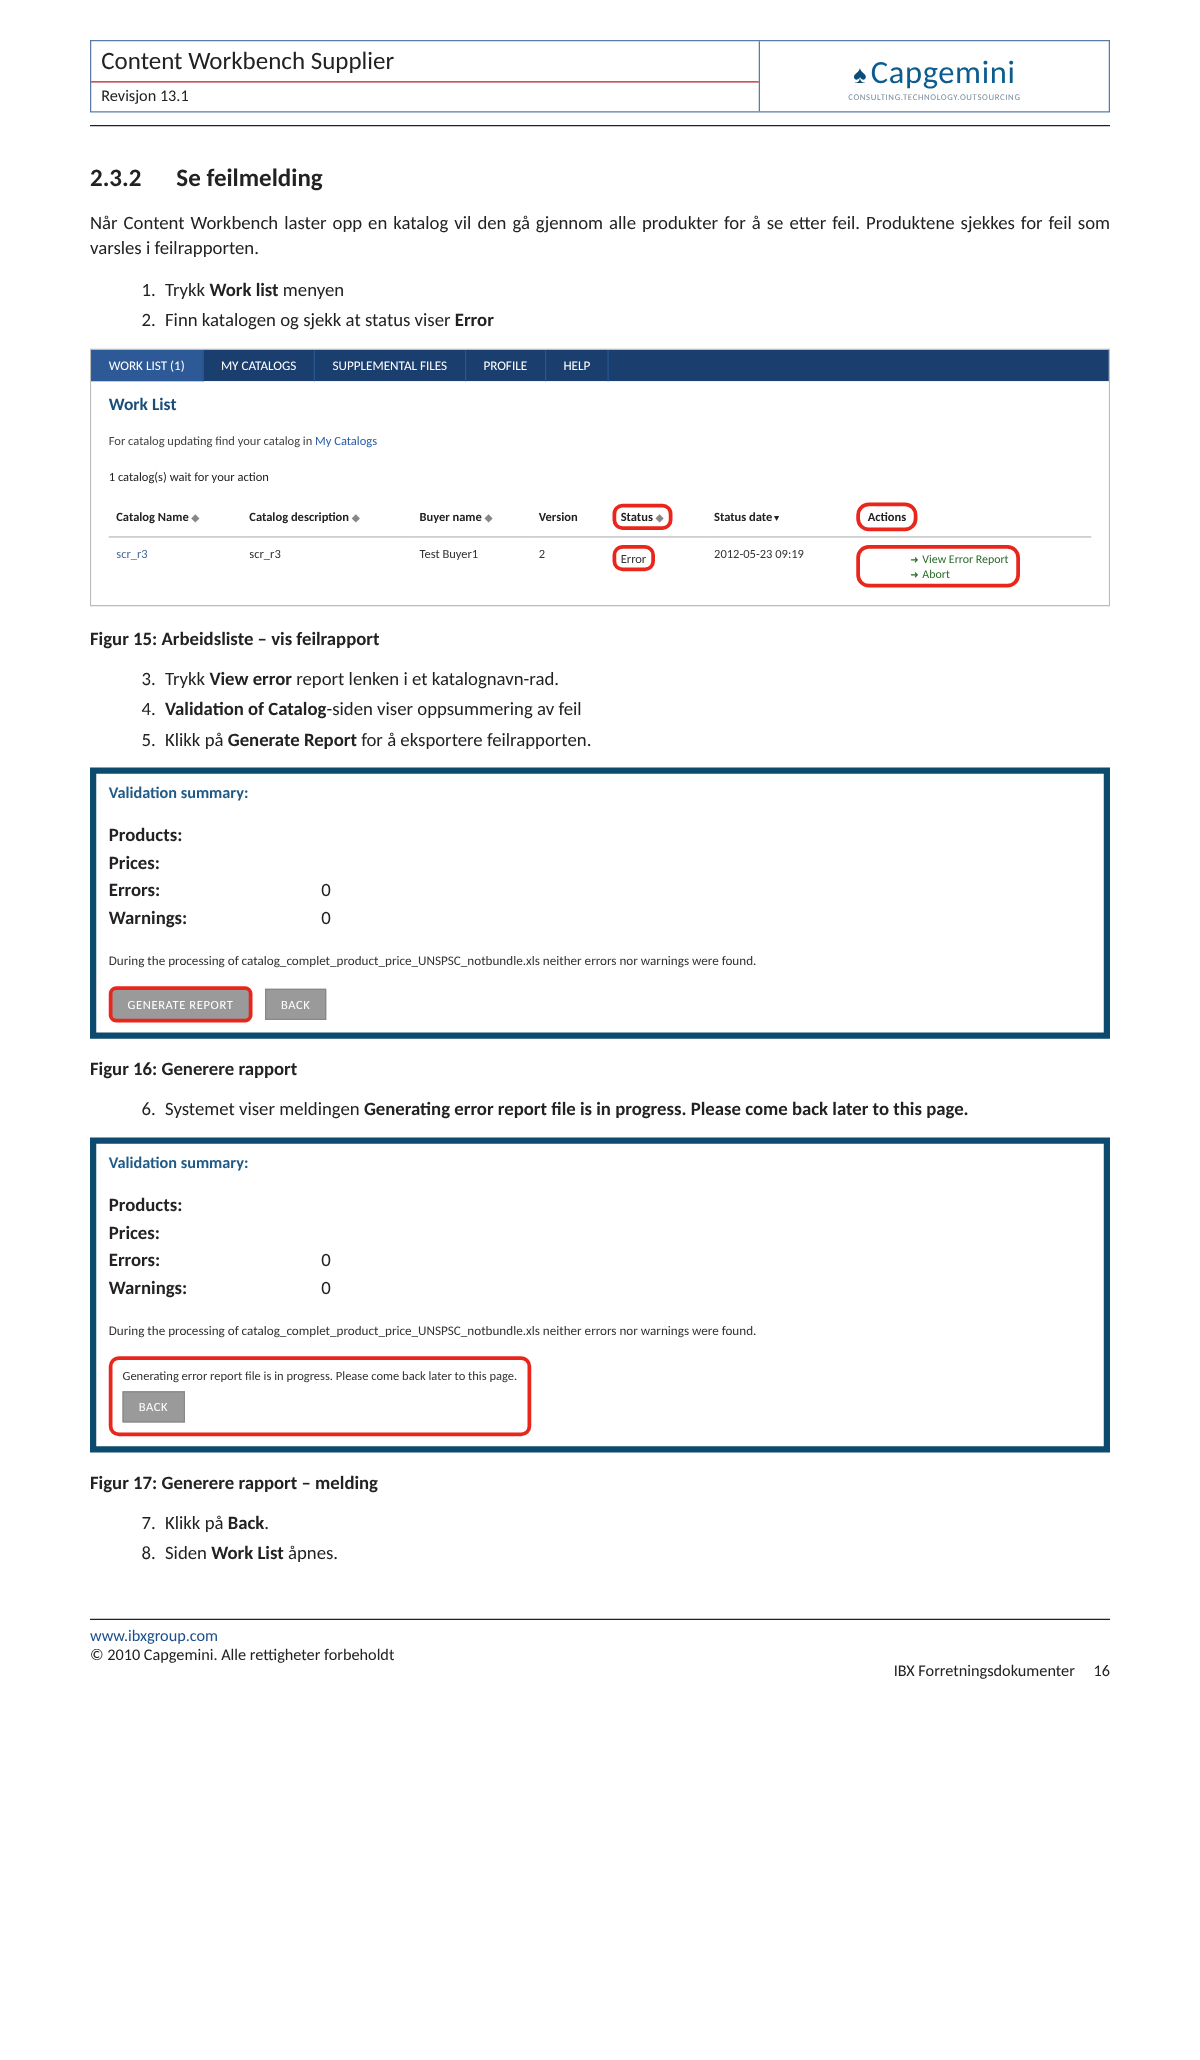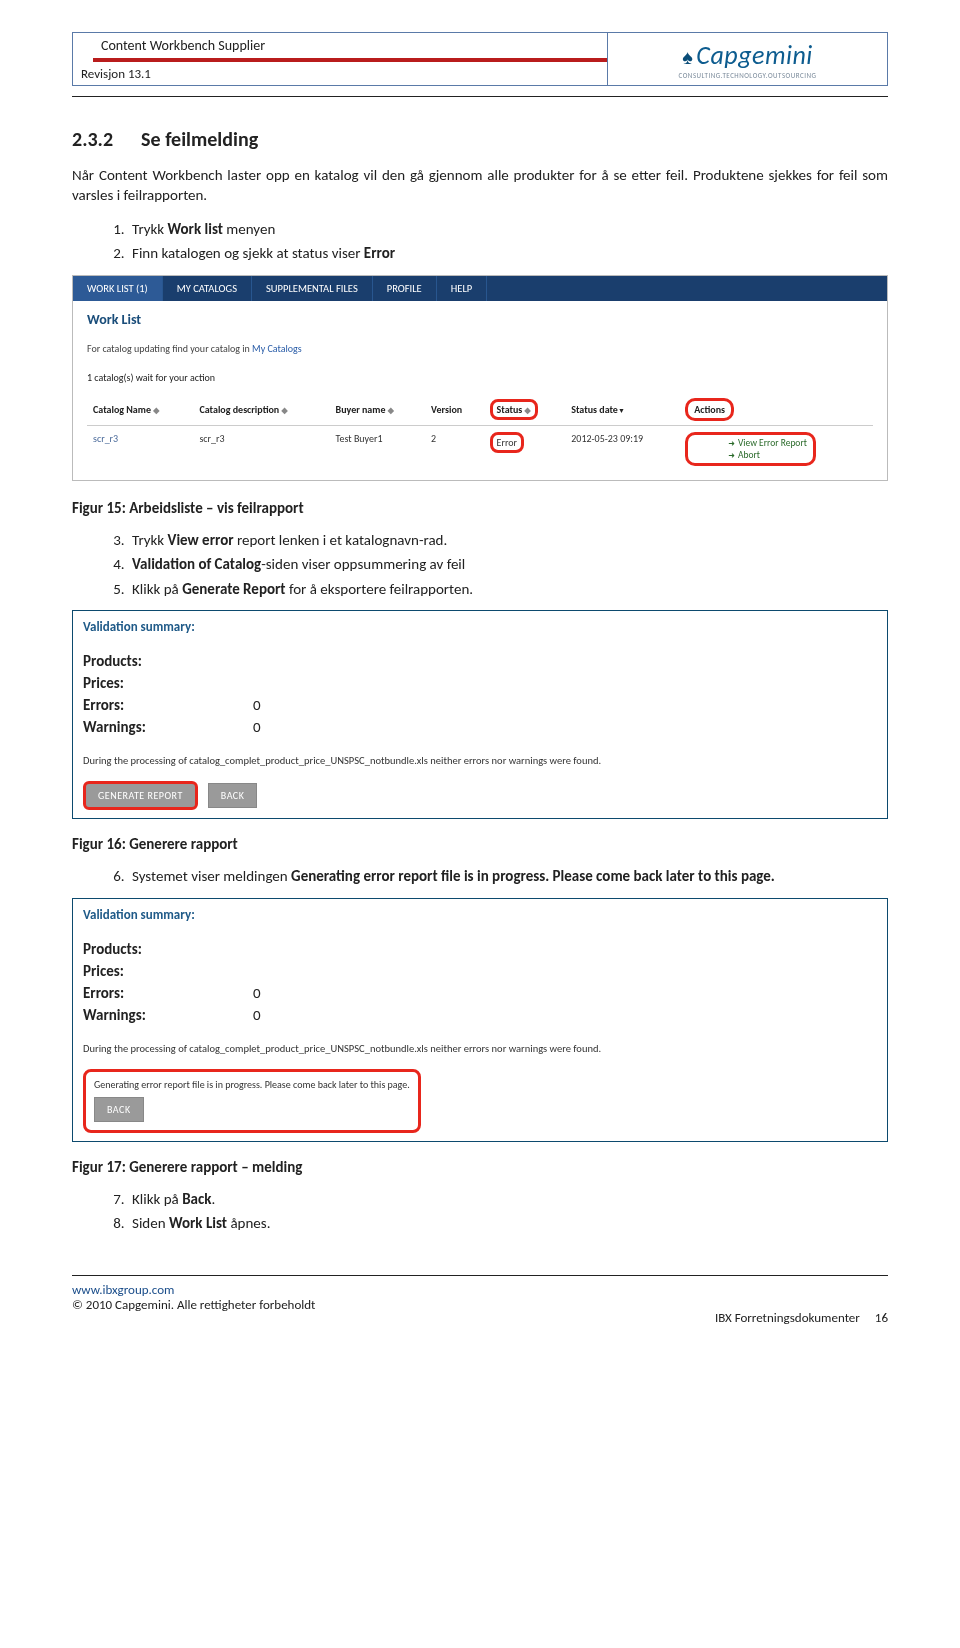--- a/index.html
+++ b/index.html
@@ -17,43 +17,41 @@
     display: flex;
     margin-bottom: 8px;
   }
   .doc-header-left {
     flex: 1;
     display: flex;
     flex-direction: column;
   }
   .doc-header-title {
     padding: 4px 8px;
-    border-bottom: 4px solid #b91c1c;
-    font-size: 14px;
-    margin-left: 20px;
+    border-bottom: 1px solid #b91c1c;
+    font-size: 20px;
   }
   .doc-header-rev {
     padding: 4px 8px;
     font-size: 13px;
   }
   .doc-header-right {
     width: 280px;
     border-left: 1px solid #5a7aa8;
     display: flex;
     align-items: center;
     justify-content: center;
     padding: 4px;
   }
   .logo-wrap { text-align: center; }
   .logo-main {
     font-size: 26px;
     color: #0d5c8f;
     font-weight: 300;
     letter-spacing: 0.5px;
-    font-style: italic;
   }
   .logo-icon {
     color: #0a4d78;
     margin-right: 3px;
     font-size: 20px;
   }
   .logo-sub {
     font-size: 7px;
     color: #7a8a9a;
     letter-spacing: 0.5px;
@@ -154,21 +152,21 @@
 
   .fig-caption {
     text-align: left;
     font-weight: bold;
     font-size: 15px;
     margin: 6px 0 12px 0;
   }
 
   
   .vshot {
-    border: 1px solid #0c4a6e;
+    border: 5px solid #0c4a6e;
     background: #fff;
     padding: 8px 10px;
     margin: 6px 0 16px 0;
     font-size: 11px;
   }
   .vshot-title {
     color: #1f5a88;
     font-weight: bold;
     font-size: 13px;
     margin-bottom: 18px;

